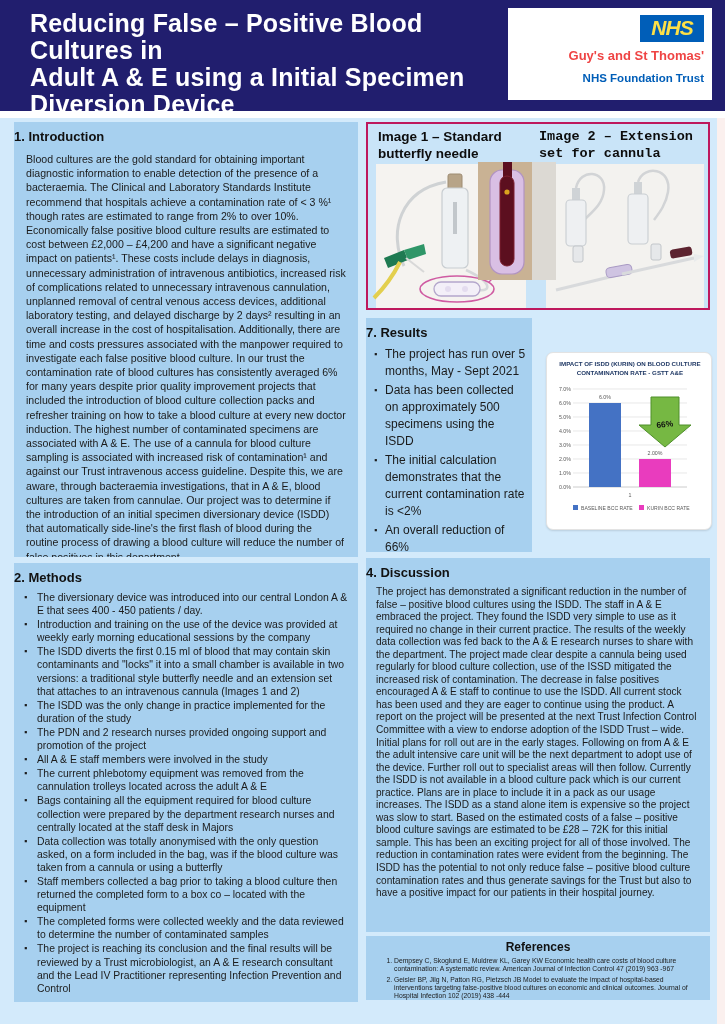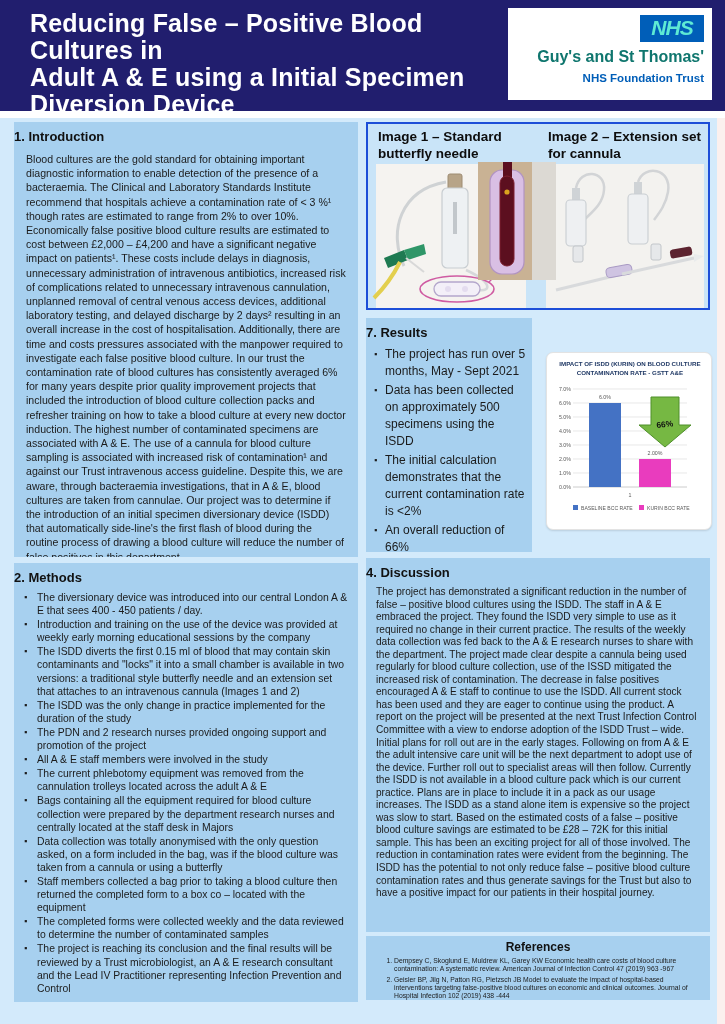--- a/index.html
+++ b/index.html
@@ -7,41 +7,41 @@
   body { font-family: "Liberation Sans", sans-serif; }
   .poster { position: relative; width: 725px; height: 1024px; margin: 0 auto; background: #fbf0ee; overflow: hidden; }
 
   
   .header { position: absolute; left: 0; top: 0; width: 725px; height: 111px; background: #211e6e; color: #fff; }
   .header-gap { position: absolute; left: 0; top: 111px; width: 725px; height: 7px; background: #ffffff; }
   .title-block { position: absolute; left: 30px; top: 10px; width: 470px; }
   .title-line { font-size: 25px; font-weight: bold; line-height: 27px; letter-spacing: .2px; }
   .authors { margin-top: 7px; font-size: 7.6px; line-height: 11.5px; font-weight: normal; color: #f2f2f8; }
   .logo-card { position: absolute; right: 13px; top: 8px; width: 204px; height: 92px; background: #ffffff; }
-  .nhs-tile { position: absolute; right: 8px; top: 7px; width: 64px; height: 27px; background: #005EB8; color: #5eead4; font-weight: bold; font-style: italic; font-size: 21px; text-align: center; line-height: 26px; letter-spacing: -1px; }
-  .logo-org { position: absolute; right: 8px; top: 40px; width: 190px; text-align: right; color: #0f766e; font-weight: bold; font-size: 16px; }
+  .nhs-tile { position: absolute; right: 8px; top: 7px; width: 64px; height: 27px; background: #005EB8; color: #fde047; font-weight: bold; font-style: italic; font-size: 21px; text-align: center; line-height: 26px; letter-spacing: -1px; }
+  .logo-org { position: absolute; right: 8px; top: 40px; width: 190px; text-align: right; color: #ef4444; font-weight: bold; font-size: 13px; }
   .logo-sub { position: absolute; right: 8px; top: 64px; width: 190px; text-align: right; color: #005EB8; font-weight: bold; font-size: 11.5px; }
 
   
   .main { position: absolute; left: 0; top: 118px; width: 717px; height: 906px; background: #d3eafb; }
   .box { position: absolute; background: #a7d0ef; color: #1b1b1b; overflow: hidden; }
   .box h2 { font-size: 13px; font-weight: bold; color: #111; padding-top: 7px; }
 
   .intro-box { left: 14px; top: 4px; width: 344px; height: 435px; }
   .intro-box p { padding: 8px 12px 0 12px; font-size: 10.6px; line-height: 14.2px; }
 
   .methods-box { left: 14px; top: 445px; width: 344px; height: 439px; }
   ul.bullets { list-style: none; padding: 6px 10px 0 10px; }
   .methods-box ul.bullets li { position: relative; padding-left: 13px; font-size: 10.4px; line-height: 13.1px; margin-bottom: 1px; }
   ul.bullets li::before { content: "▪"; position: absolute; left: 0; top: 0; font-size: 9px; }
 
-  .images-panel { position: absolute; left: 366px; top: 4px; width: 344px; height: 188px; background: #c9e4f8; border: 2px solid #1d4ed8; overflow: hidden; }
+  .images-panel { position: absolute; left: 366px; top: 4px; width: 344px; height: 188px; background: #c9e4f8; border: 2px solid #be185d; overflow: hidden; }
   .img-label { position: absolute; top: 5px; width: 160px; font-size: 13.5px; font-weight: bold; line-height: 16.5px; color: #0d0d0d; }
   .img-label.l1 { left: 10px; }
-  .img-label.l2 { left: 180px; }
+  .img-label.l2 { left: 171px; font-family: Liberation Mono, monospace; }
   .photos { position: absolute; left: 2px; top: 38px; }
 
   .results-box { left: 366px; top: 200px; width: 166px; height: 234px; }
   .results-box ul.bullets { padding: 6px 6px 0 8px; }
   .results-box ul.bullets li { position: relative; padding-left: 11px; font-size: 12px; line-height: 17px; margin-bottom: 2px; }
 
   .chart-card { position: absolute; left: 546px; top: 234px; width: 166px; height: 178px; background: #ffffff; border: 1px solid #e3e3e3; border-radius: 7px; box-shadow: 0 1px 2px rgba(0,0,0,.12); overflow: hidden; }
   .chart-card svg text { font-family: "Liberation Sans", sans-serif; }
 
   .discussion-box { left: 366px; top: 440px; width: 344px; height: 374px; }

